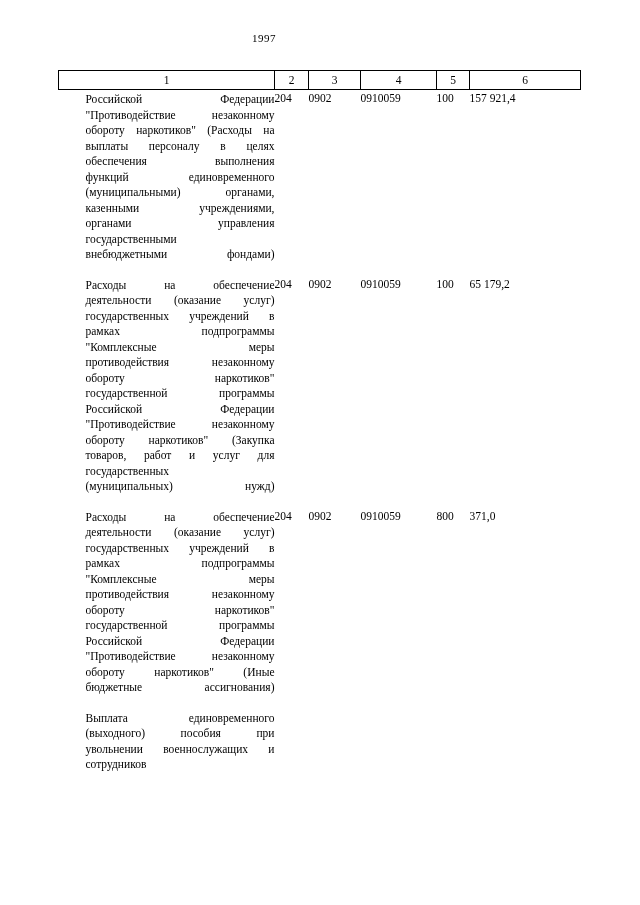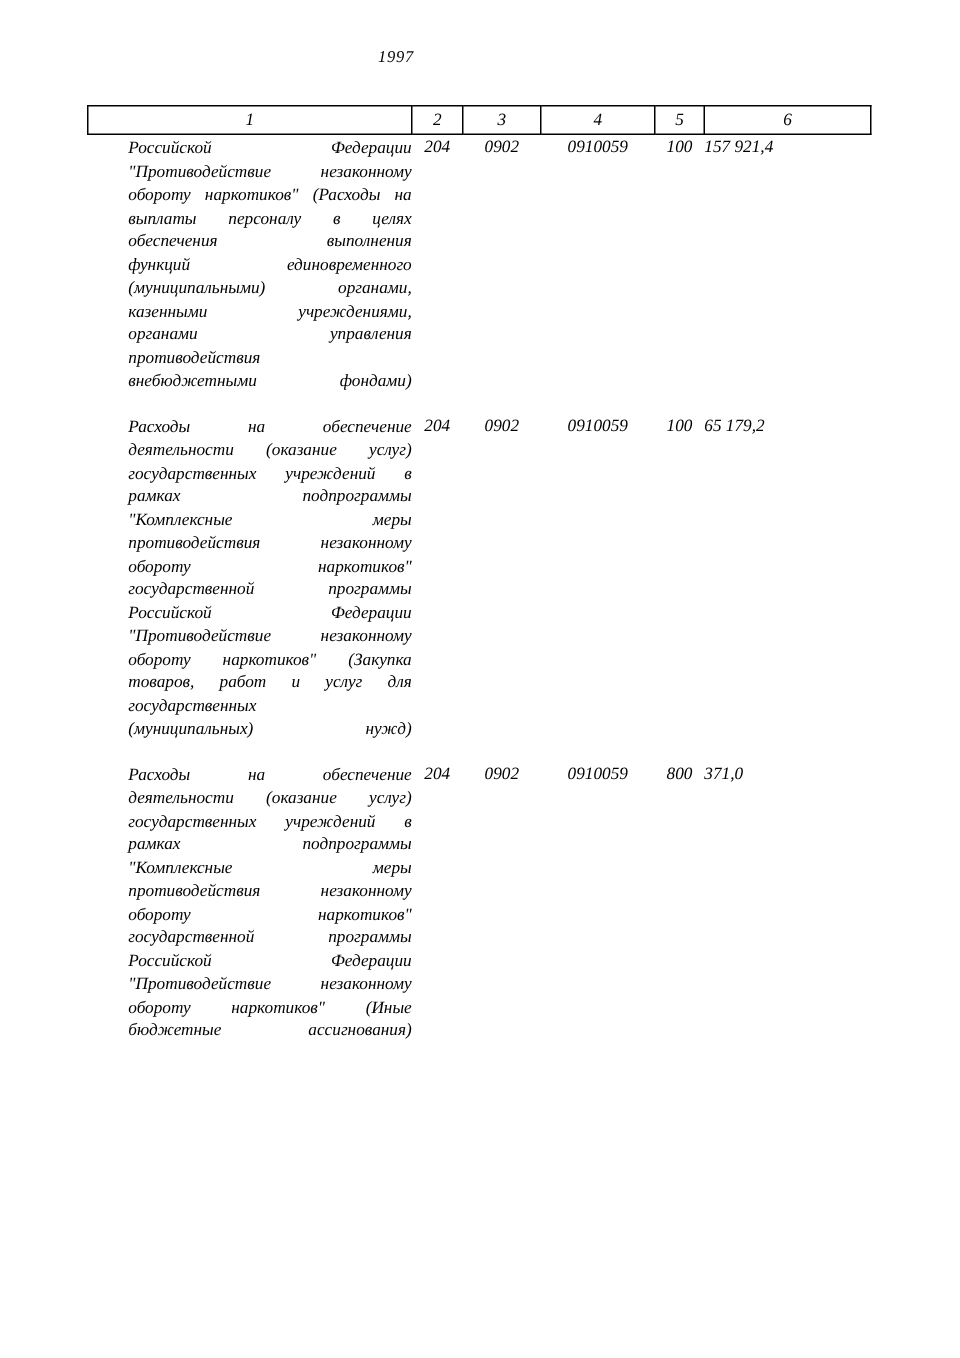--- a/index.html
+++ b/index.html
@@ -12,21 +12,20 @@
     height: 905px;
     font-family: "Liberation Serif", serif;
     color: #000000;
     position: relative;
   }
   .page {
     width: 528px;
     height: 905px;
     position: relative;
     box-sizing: border-box;
-    font-style: italic;
   }
   .page-number {
     text-align: center;
     font-size: 11px;
     padding-top: 32px;
     letter-spacing: 0.5px;
   }
   .table-wrap {
     margin: 26px 58px 0 58px;
   }
@@ -54,21 +53,20 @@
     border: none;
     padding-top: 2px;
   }
   td.c1 {
     text-align: justify;
     text-align-last: justify;
     line-height: 15.5px;
     padding-right: 2px;
   }
   td.c2, td.c3, td.c4, td.c5 {
-    text-align: center;
     white-space: nowrap;
   }
   td.c6 {
     white-space: nowrap;
     padding-right: 10px;
   }
   .w1 { width: 216px; }
   .w2 { width: 34px; }
   .w3 { width: 52px; }
   .w4 { width: 76px; }
@@ -118,21 +116,21 @@
             <div id="r0text">
                 <span class="numline para-just">Российской Федерации</span>
                 <span class="numline para-just">"Противодействие незаконному</span>
                 <span class="numline para-just">обороту наркотиков" (Расходы на</span>
                 <span class="numline para-just">выплаты персоналу в целях</span>
                 <span class="numline para-just">обеспечения выполнения</span>
                 <span class="numline para-just">функций единовременного</span>
                 <span class="numline para-just">(муниципальными) органами,</span>
                 <span class="numline para-just">казенными учреждениями,</span>
                 <span class="numline para-just">органами управления</span>
-                <span class="numline para-just">противодействия</span>
+                <span class="numline para-just">государственными</span>
                 <span class="numline">внебюджетными фондами)</span>
               </div>
           </td>
           <td class="c2 align-bottom">204</td>
           <td class="c3 align-bottom">0902</td>
           <td class="c4 align-bottom">0910059</td>
           <td class="c5 align-bottom">100</td>
           <td class="c6 align-bottom">157 921,4</td>
         </tr>
         <tr>
@@ -188,17 +186,32 @@
           <td class="c2 align-bottom">204</td>
           <td class="c3 align-bottom">0902</td>
           <td class="c4 align-bottom">0910059</td>
           <td class="c5 align-bottom">800</td>
           <td class="c6 align-bottom">371,0</td>
         </tr>
         <tr>
             <td class="rowgap" colspan="6"></td>
           </tr>
 
+        <tr class="body">
+          <td class="c1">
+            <div id="r3text">
+                <span class="numline para-just">Выплата единовременного</span>
+                <span class="numline para-just">(выходного) пособия при</span>
+                <span class="numline para-just">увольнении военнослужащих и</span>
+                <span class="numline">сотрудников</span>
+              </div>
+          </td>
+          <td class="c2"></td>
+          <td class="c3"></td>
+          <td class="c4"></td>
+          <td class="c5"></td>
+          <td class="c6"></td>
+        </tr>
       </tbody>
     </table>
   </div>
 
 </div>
 
 </body></html>

